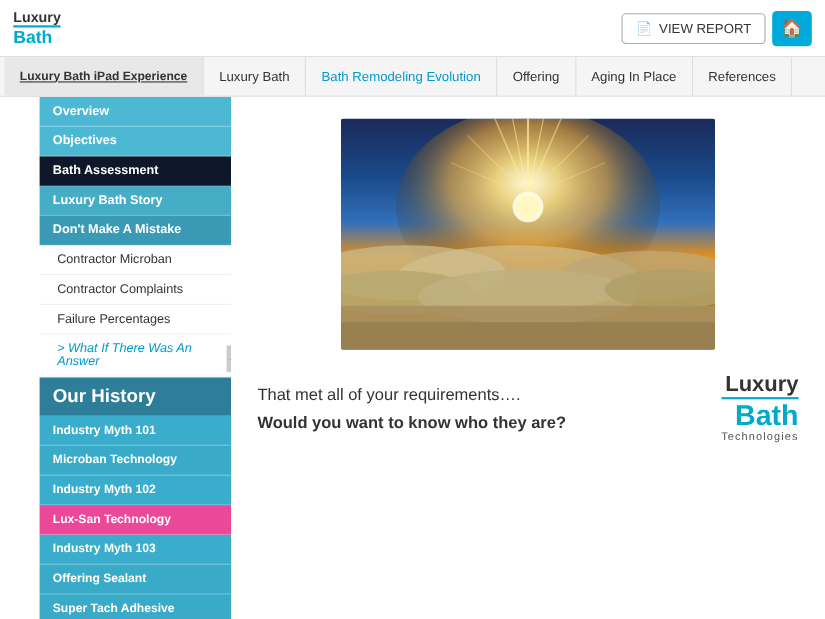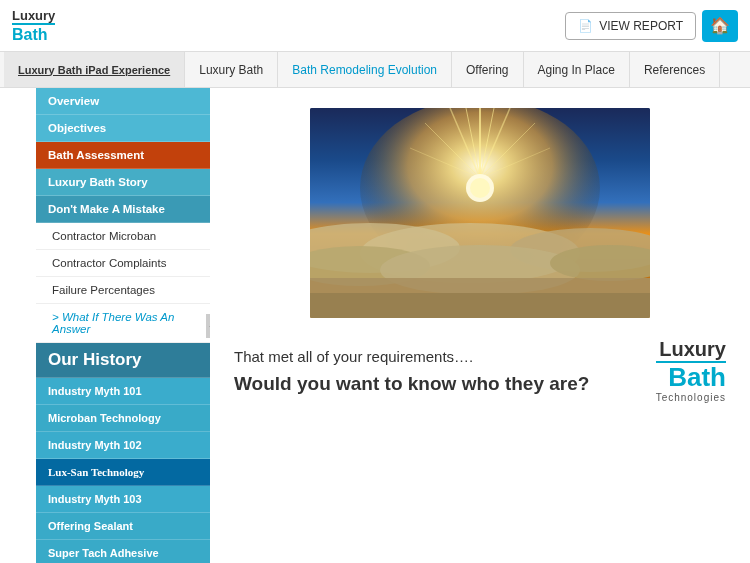--- a/index.html
+++ b/index.html
@@ -177,21 +177,21 @@
       border-radius: 2px;
     }
 
     .content-text {
       font-size: 15px;
       color: #333;
       line-height: 1.6;
       margin-bottom: 4px;
     }
     .content-text-bold {
-      font-size: 19px;
+      font-size: 15px;
       font-weight: bold;
       color: #333;
     }
     .content-bottom {
       display: flex;
       align-items: center;
       justify-content: space-between;
       margin-top: 10px;
     }
     .luxury-bath-logo {
@@ -241,32 +241,32 @@
   <div class="nav-tab">Offering</div>
   <div class="nav-tab">Aging In Place</div>
   <div class="nav-tab">References</div>
 </div>
 
 <div class="main-layout">
 
   <div class="sidebar">
     <div class="sidebar-item section-header">Overview</div>
     <div class="sidebar-item section-header">Objectives</div>
-    <div class="sidebar-item section-header" style="background:#c2410c;">Bath Assessment</div>
+    <div class="sidebar-item section-header" style="background:#0f172a;">Bath Assessment</div>
     <div class="sidebar-item section-header" style="background:#45adc6;">Luxury Bath Story</div>
     <div class="sidebar-item section-header" style="background:#3a9ab5;">Don't Make A Mistake</div>
     <div class="sidebar-item sub-item">Contractor Microban</div>
     <div class="sidebar-item sub-item">Contractor Complaints</div>
     <div class="sidebar-item sub-item">Failure Percentages</div>
     <div class="sidebar-item sub-item active" style="color:#0099cc; font-style:italic;">&gt; What If There Was An Answer</div>
     <div class="sidebar-item group-header">Our History</div>
     <div class="sidebar-item teal-item">Industry Myth 101</div>
     <div class="sidebar-item teal-item" style="background:#39aac8;">Microban Technology</div>
     <div class="sidebar-item teal-item">Industry Myth 102</div>
-    <div class="sidebar-item teal-item" style="background:#0369a1;font-family:Liberation Serif, serif;">Lux-San Technology</div>
+    <div class="sidebar-item teal-item" style="background:#ec4899;">Lux-San Technology</div>
     <div class="sidebar-item teal-item">Industry Myth 103</div>
     <div class="sidebar-item teal-item" style="background:#39aac8;">Offering Sealant</div>
     <div class="sidebar-item teal-item" style="background:#39aac8;">Super Tach Adhesive</div>
 
     <div class="sidebar-collapse-btn">◀</div>
   </div>
 
   <div class="content">
 
     <div class="content-image">

